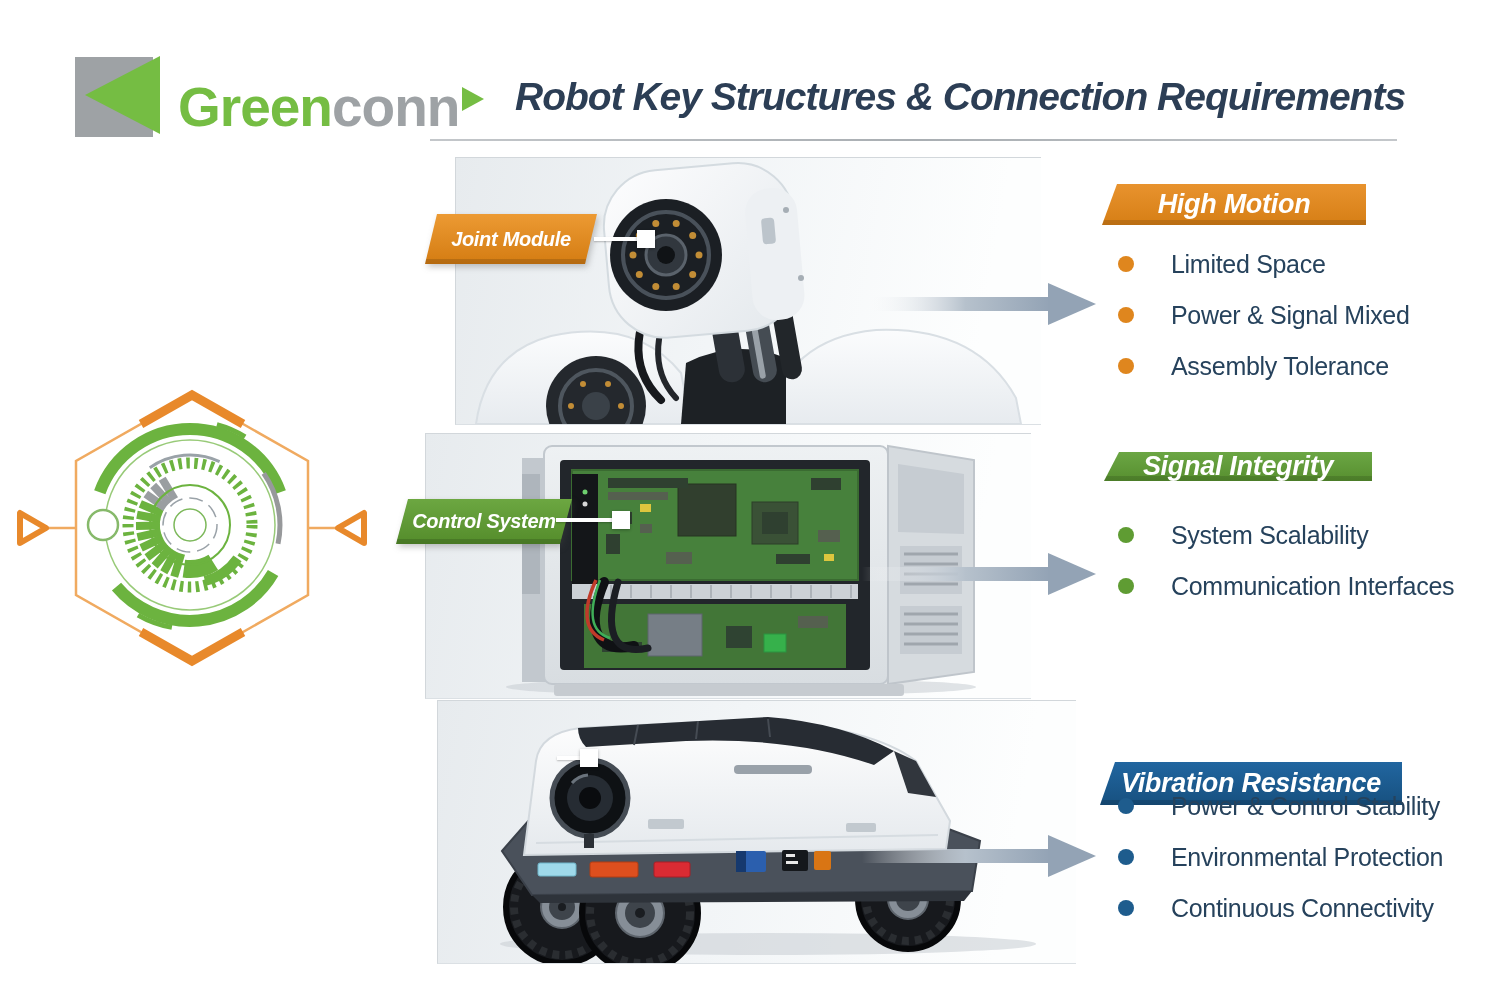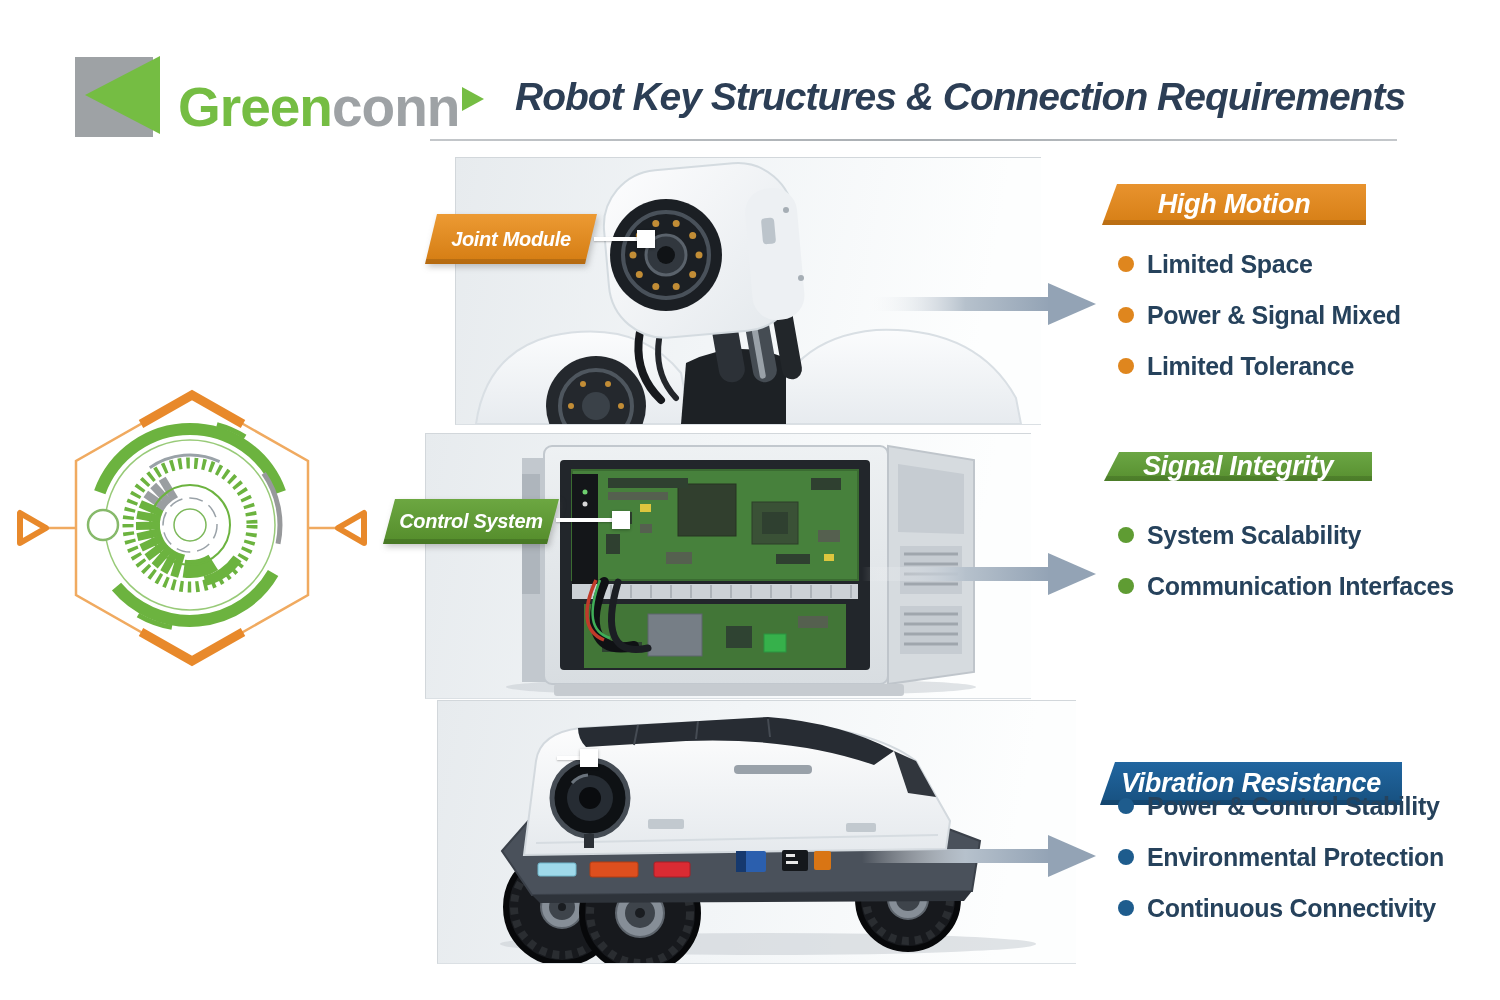--- a/index.html
+++ b/index.html
@@ -28,40 +28,40 @@
 
   
   .callout-wrap{position:absolute;filter:drop-shadow(2px 3px 3px rgba(70,70,70,.30));}
   .callout{
     display:flex;align-items:center;justify-content:center;
     clip-path:polygon(12px 0,100% 0,calc(100% - 12px) 100%,0 100%);
     color:#fff;font-style:italic;font-weight:bold;font-size:20px;
     letter-spacing:-.3px;box-shadow:inset 0 -5px 0 rgba(0,0,0,.14);
   }
   .callout.orange{background:linear-gradient(180deg,#EC9A33,#D47C12);}
-  .callout.green {background:linear-gradient(180deg,#6CA741,#548C2B);}
+  .callout.green {background:linear-gradient(180deg,#6CA741,#548C2B);margin-left:13px;}
   .callout.blue  {background:linear-gradient(180deg,#20639B,#174E7C);}
   .conn-line{position:absolute;height:4px;background:#ffffff;box-shadow:0 1px 2px rgba(0,0,0,.25);}
   .conn-box{position:absolute;width:18px;height:18px;background:#ffffff;box-shadow:0 1px 3px rgba(0,0,0,.3);}
 
   
   .banner{
     position:absolute;display:flex;align-items:center;justify-content:center;
     clip-path:polygon(15px 0,100% 0,100% 100%,0 100%);
     color:#fff;font-style:italic;font-weight:bold;font-size:27px;letter-spacing:-.3px;
     box-shadow:inset 0 -5px 0 rgba(0,0,0,.13);
   }
   .banner.orange{background:linear-gradient(180deg,#E8932E,#D67E15);}
   .banner.green {background:linear-gradient(180deg,#6BA644,#578F2F);}
   .banner.blue  {background:linear-gradient(180deg,#2166A0,#17507F);}
 
   
   ul.bullets{position:absolute;list-style:none;margin:0;padding:0;}
   ul.bullets li{display:flex;align-items:center;height:36px;margin-bottom:15px;
-    font-size:25px;font-weight:700;color:#26425C;letter-spacing:-.3px;white-space:nowrap;}
+    font-size:25px;font-weight:400;color:#26425C;letter-spacing:-.3px;white-space:nowrap;gap:24px;}
   .dot{width:16px;height:16px;border-radius:50%;margin-right:13px;flex:none;}
   .s1 .dot{background:#DF861E;}
   .s2 .dot{background:#5F9C33;}
   .s3 .dot{background:#1E5C8D;}
 
   .flow-arrow{position:absolute;width:235px;height:44px;}
 </style>
 </head>
 <body>
 
@@ -204,21 +204,21 @@
     <li>
         <span class="dot"></span>
         <span>Limited Space</span>
       </li>
     <li>
         <span class="dot"></span>
         <span>Power &amp; Signal Mixed</span>
       </li>
     <li>
         <span class="dot"></span>
-        <span>Limited Tolerance</span>
+        <span>Assembly Tolerance</span>
       </li>
   </ul>
 
   <div class="panel" style="left:425px;top:433px;width:605px;height:264px">
     <svg viewBox="0 0 605 264">
       <defs>
         <linearGradient id="cg-body" x1="0" y1="0" x2="0" y2="1">
             <stop offset="0" stop-color="#eef1f3"></stop>
             <stop offset="1" stop-color="#d8dde1"></stop>
           </linearGradient>

